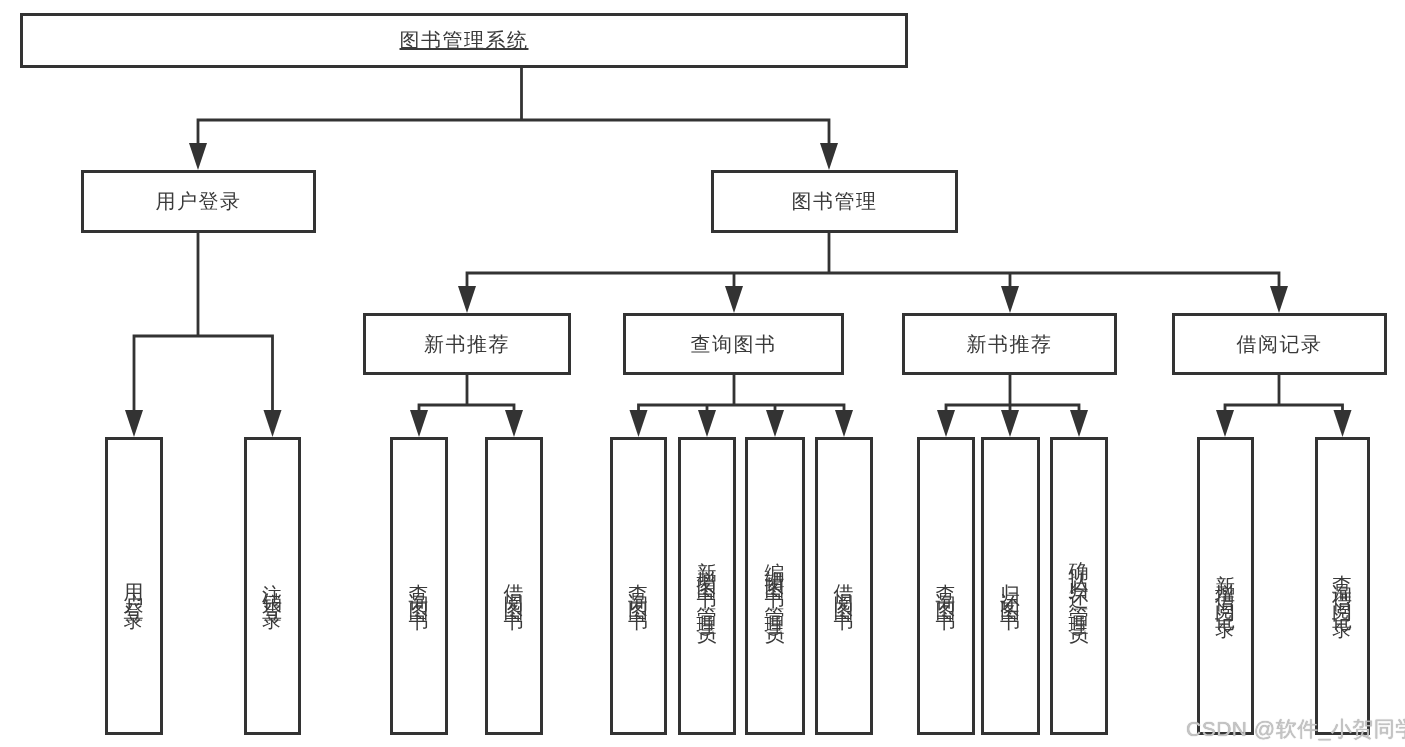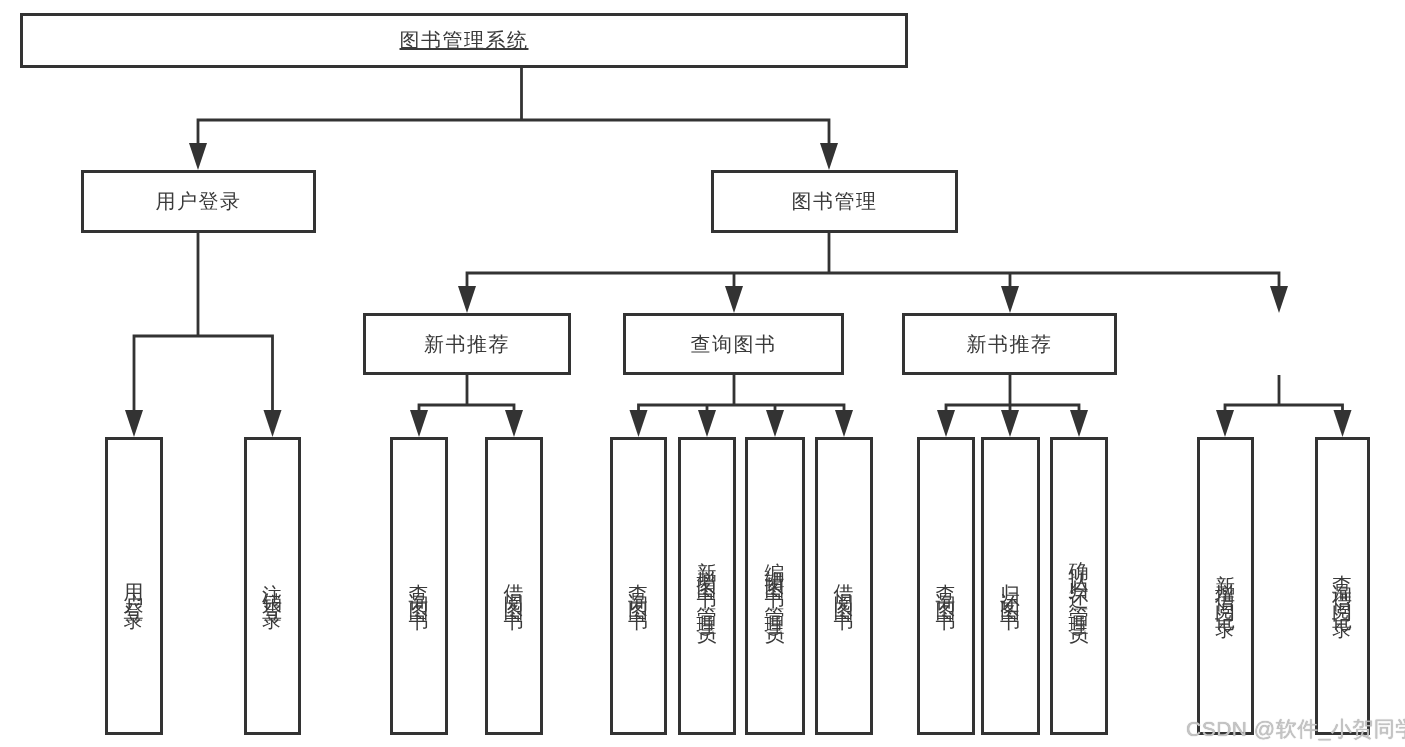--- a/index.html
+++ b/index.html
@@ -125,20 +125,23 @@
 
   <div class="node hbox" style="left:363px; top:313px; width:208px; height:62px;">
     <span>新书推荐</span>
   </div>
   <div class="node hbox" style="left:623px; top:313px; width:221px; height:62px;">
     <span>查询图书</span>
   </div>
   <div class="node hbox" style="left:902px; top:313px; width:215px; height:62px;">
     <span>新书推荐</span>
   </div>
+  <div class="node hbox" style="left:1172px; top:313px; width:215px; height:62px;">
+    <span>借阅记录</span>
+  </div>
 
   <div class="node vbox leaf" style="left:105px;">
     <span>用户登录</span>
   </div>
   <div class="node vbox leaf" style="left:244px; width:57px;">
     <span>注销登录</span>
   </div>
 
   <div class="node vbox leaf" style="left:390px;">
     <span>查询图书</span>

